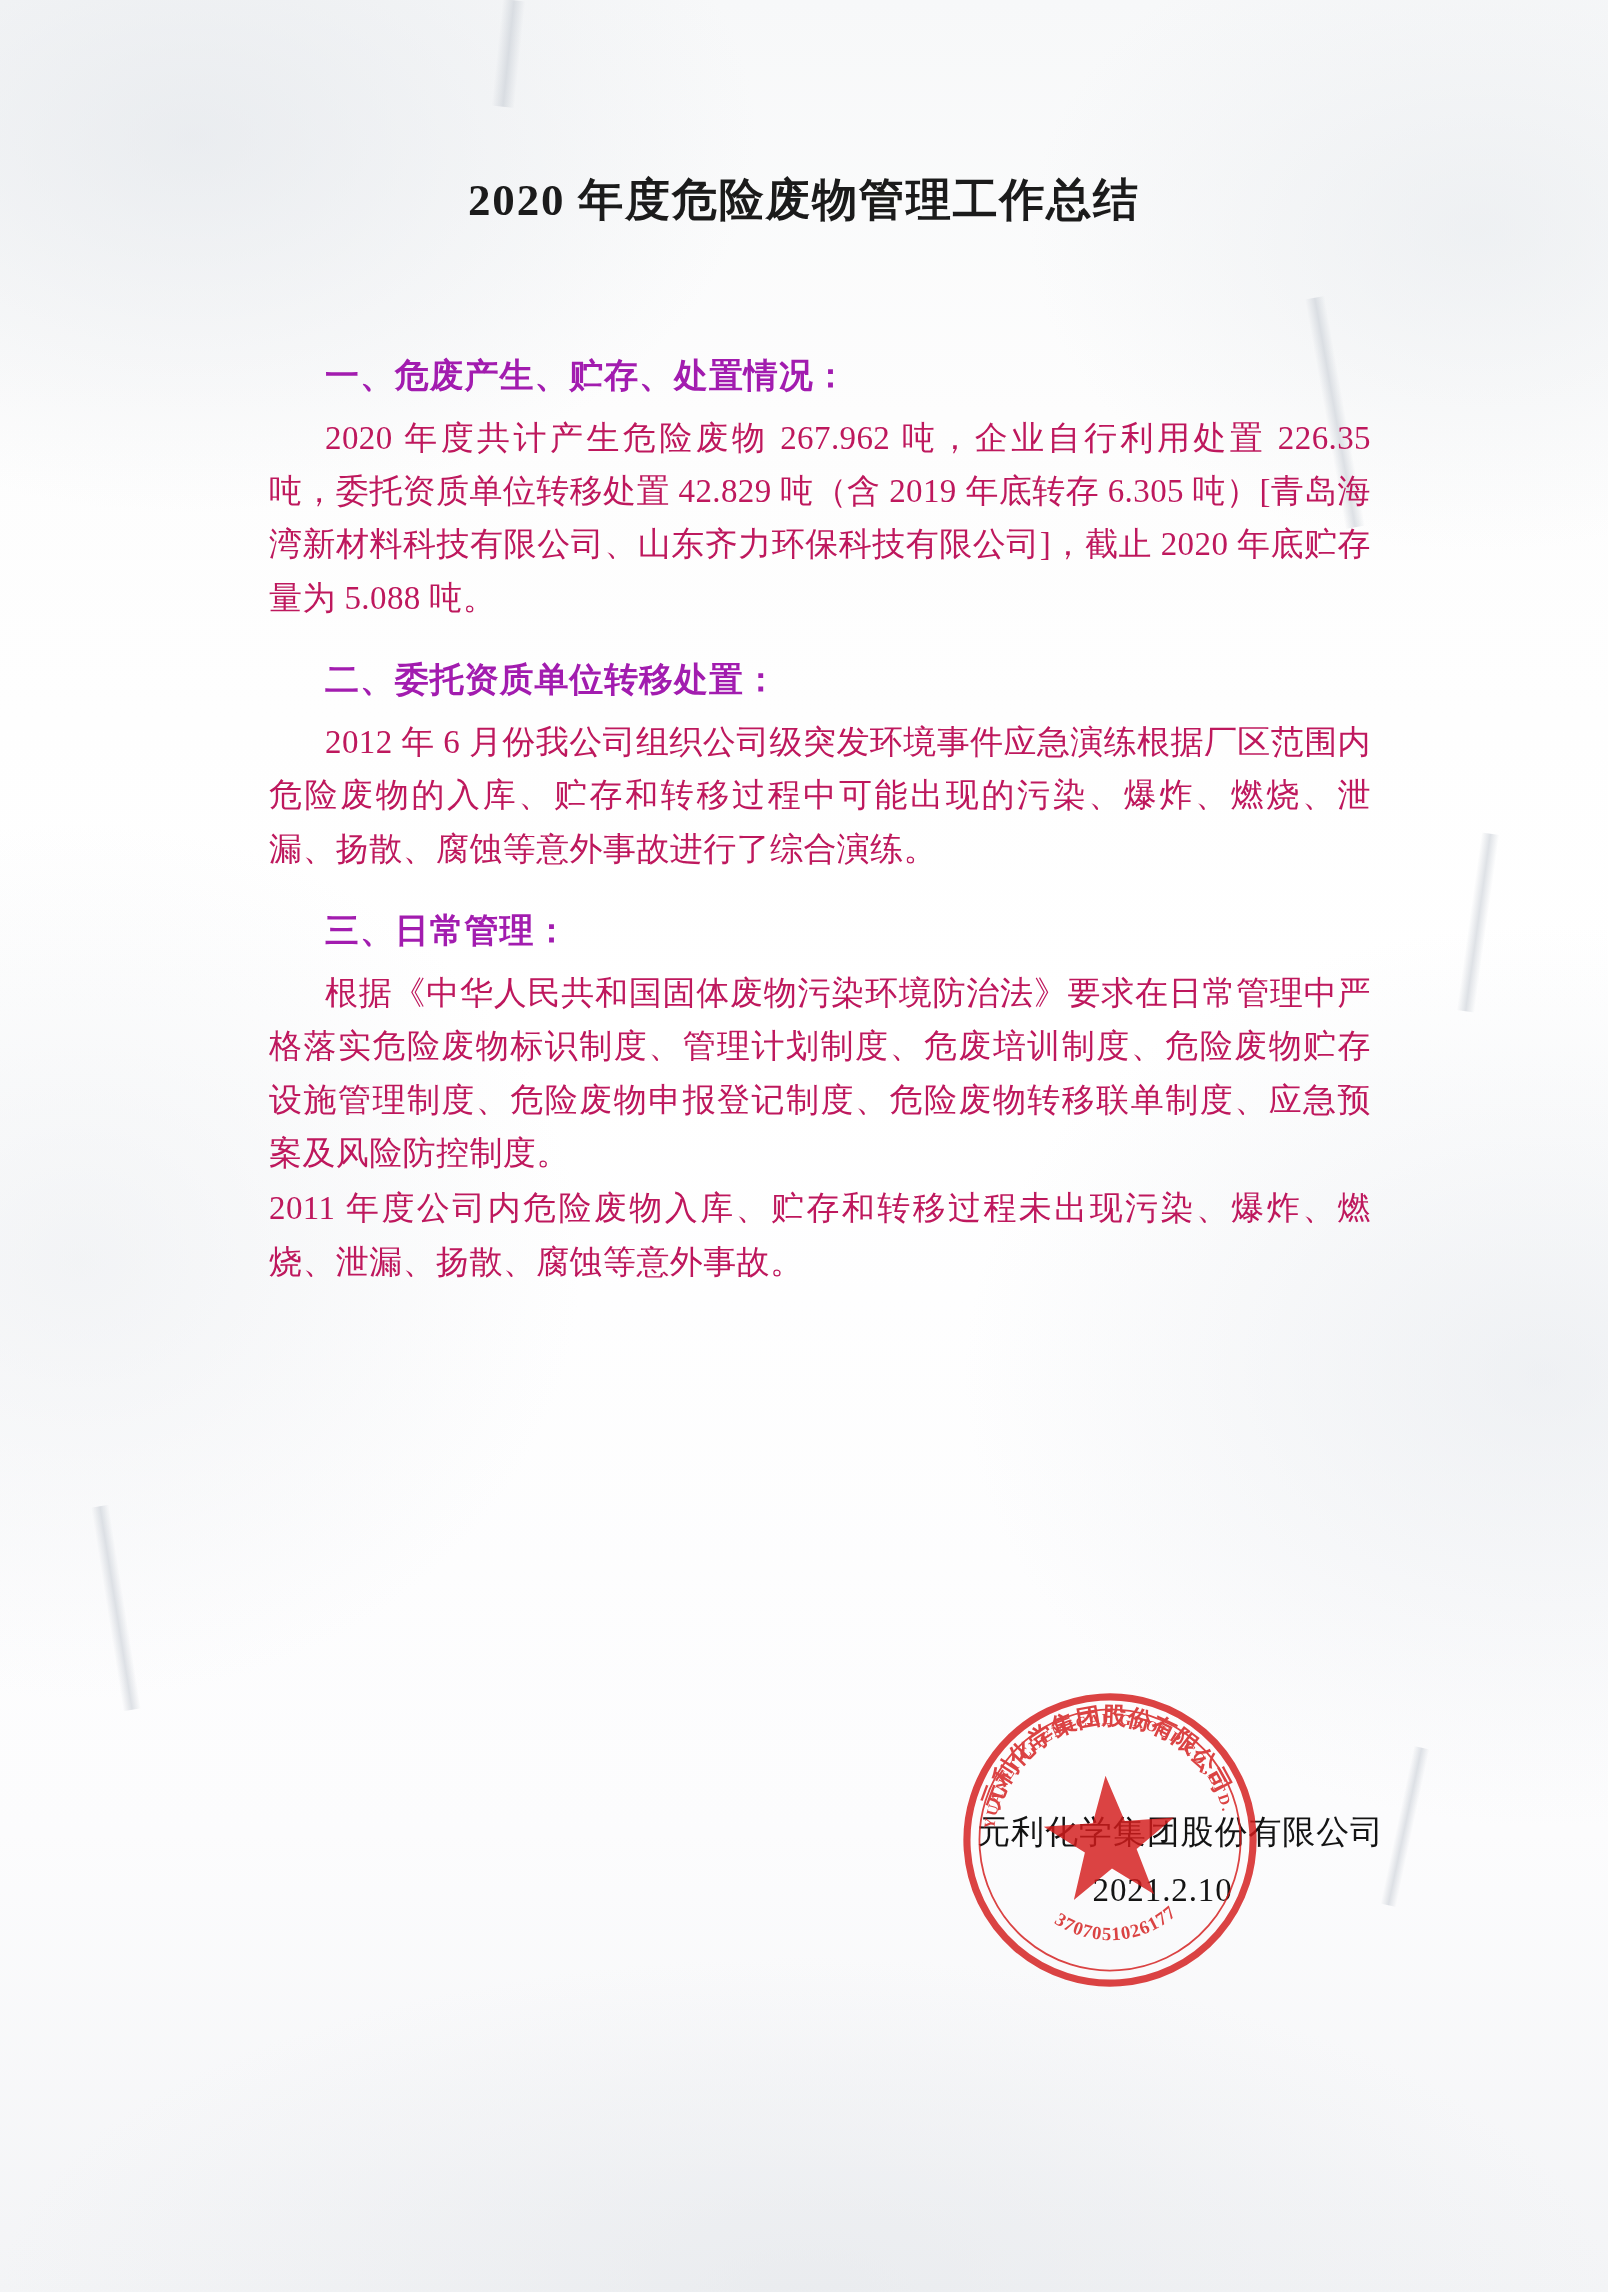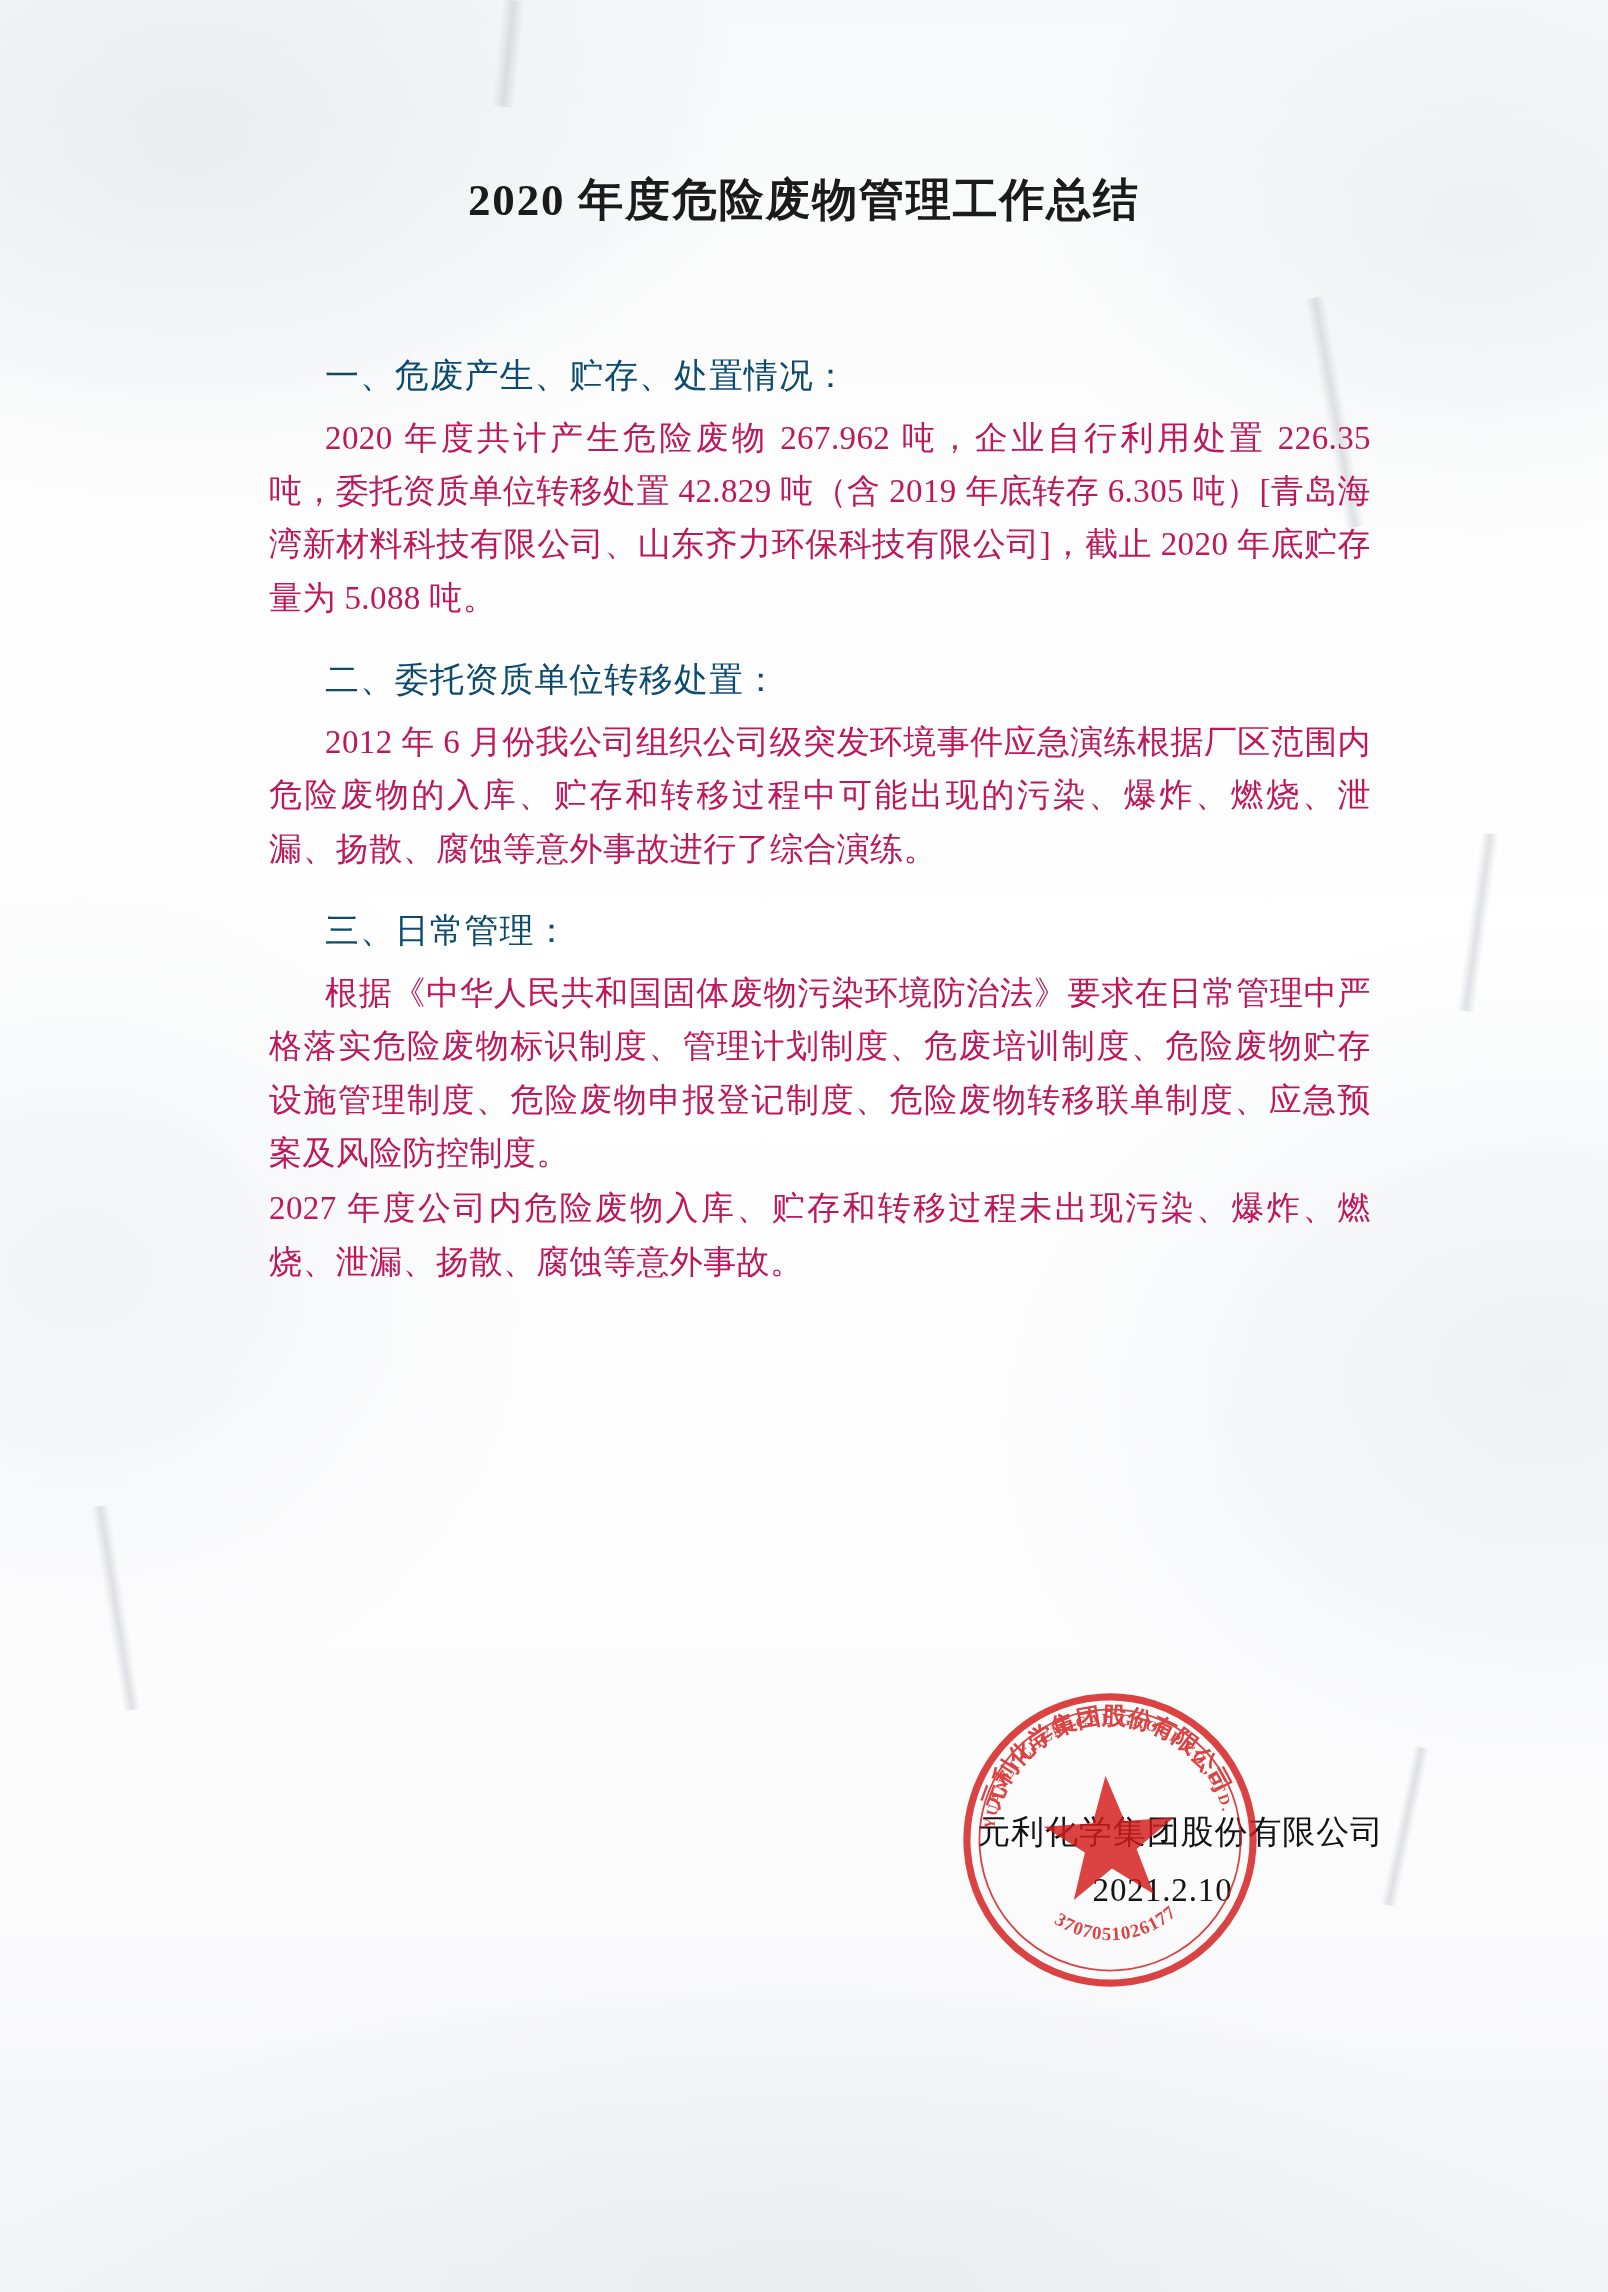--- a/index.html
+++ b/index.html
@@ -63,24 +63,24 @@
   .body-block {
     position: absolute;
     left: 269px;
     width: 1102px;
     top: 349px;
     color: #111;
   }
 
   .section-heading {
     font-size: 34px;
-    font-weight: 400;
+    font-weight: 700;
     letter-spacing: 0.9px;
     margin: 32px 0 12.5px 56px;
-    color: #0c4a6e;
+    color: #a21caf;
   }
   .section-heading:first-child { margin-top: 0; }
 
   .para {
     font-size: 33px;
     line-height: 1.62;
     text-align: justify;
     text-justify: inter-ideograph;
     letter-spacing: 0.4px;
     color: #be185d;
@@ -151,21 +151,21 @@
   <div class="body-block">
 
     <div class="section-heading">一、危废产生、贮存、处置情况：</div>
     <div class="para indent">2020 年度共计产生危险废物 267.962 吨，企业自行利用处置 226.35 吨，委托资质单位转移处置 42.829 吨（含 2019 年底转存 6.305 吨）[青岛海湾新材料科技有限公司、山东齐力环保科技有限公司]，截止 2020 年底贮存量为 5.088 吨。</div>
 
     <div class="section-heading">二、委托资质单位转移处置：</div>
     <div class="para indent">2012 年 6 月份我公司组织公司级突发环境事件应急演练根据厂区范围内危险废物的入库、贮存和转移过程中可能出现的污染、爆炸、燃烧、泄漏、扬散、腐蚀等意外事故进行了综合演练。</div>
 
     <div class="section-heading">三、日常管理：</div>
     <div class="para indent">根据《中华人民共和国固体废物污染环境防治法》要求在日常管理中严格落实危险废物标识制度、管理计划制度、危废培训制度、危险废物贮存设施管理制度、危险废物申报登记制度、危险废物转移联单制度、应急预案及风险防控制度。</div>
-    <div class="para">2027 年度公司内危险废物入库、贮存和转移过程未出现污染、爆炸、燃烧、泄漏、扬散、腐蚀等意外事故。</div>
+    <div class="para">2011 年度公司内危险废物入库、贮存和转移过程未出现污染、爆炸、燃烧、泄漏、扬散、腐蚀等意外事故。</div>
 
   </div>
 
   <div class="sig-block">
     <div class="sig-line">元利化学集团股份有限公司</div>
     <div class="sig-line sig-date">2021.2.10</div>
   </div>
 
   <div class="seal">
     <svg viewBox="0 0 340 340" xmlns="http://www.w3.org/2000/svg" aria-hidden="true">

